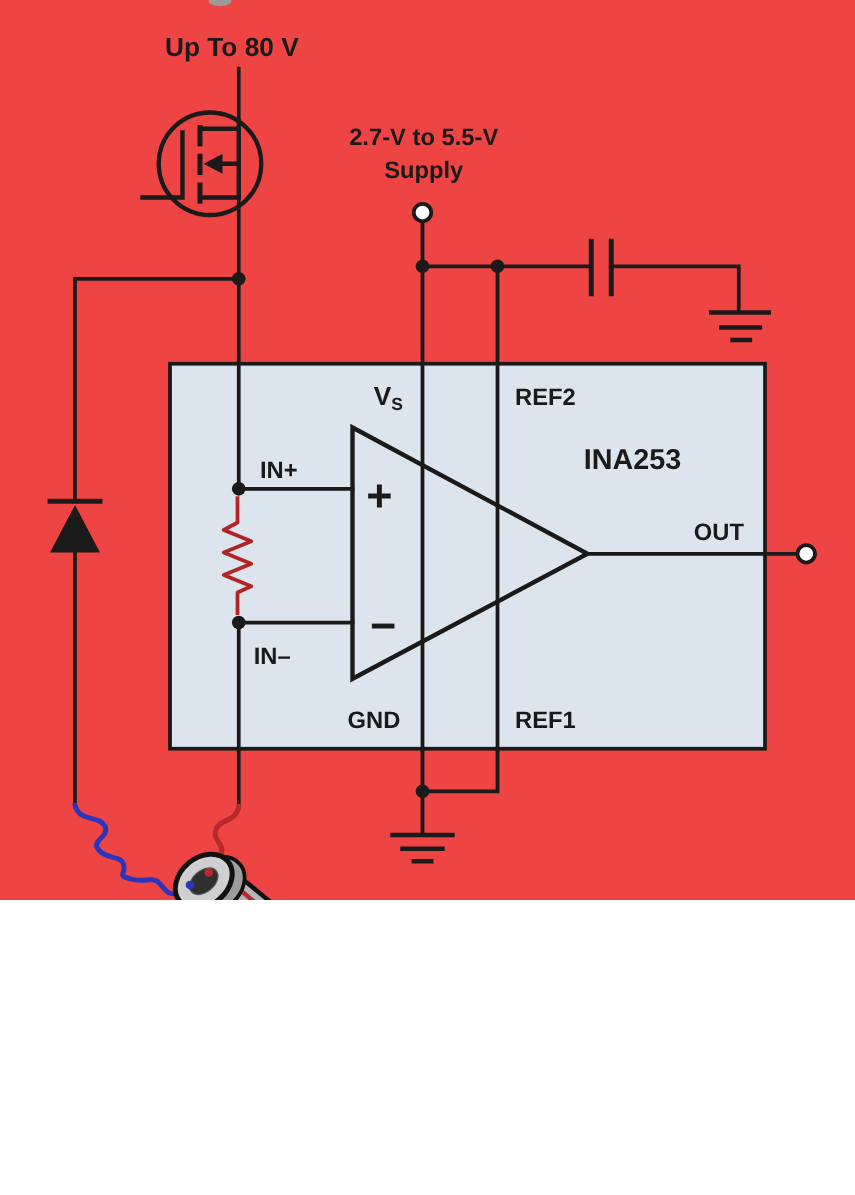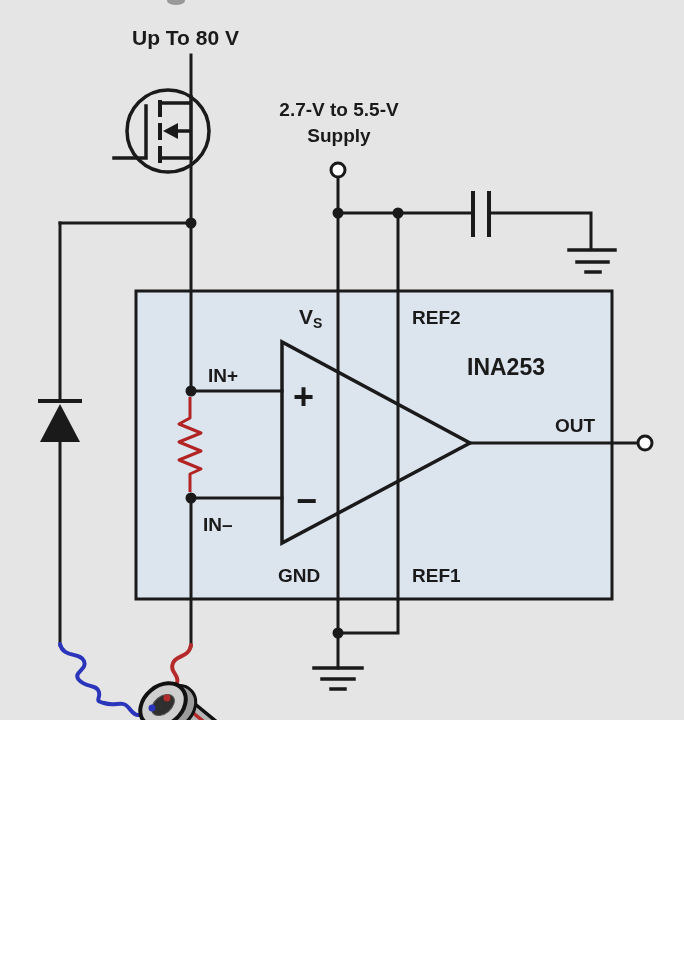--- a/index.html
+++ b/index.html
@@ -1,16 +1,16 @@
 <!DOCTYPE html>
 <html><head>
 <meta charset="utf-8">
 <style>
   html,body{margin:0;padding:0;background:#ffffff;}
-  .stage{position:relative;width:684px;height:720px;background:#e5e5e5;overflow:hidden;
+  .stage{position:relative;width:684px;height:720px;background:#ef4444;overflow:hidden;
          font-family:"Liberation Sans",sans-serif;}
   svg text{font-family:"Liberation Sans",sans-serif;fill:#1a1a1a;}
   .lbl{font-size:19px;font-weight:700;}
   .lbl-big{font-size:21px;font-weight:700;}
   .lbl-chip{font-size:23px;font-weight:700;}
   .wire{stroke:#1a1a1a;stroke-width:3;fill:none;stroke-linecap:square;}
   .wire4{stroke:#1a1a1a;stroke-width:4;fill:none;stroke-linecap:butt;}
   .sym{stroke:#1a1a1a;stroke-width:3.5;fill:none;stroke-linecap:square;}
   .dot{fill:#1a1a1a;stroke:none;}
   .term{fill:#ffffff;stroke:#1a1a1a;stroke-width:3;}

